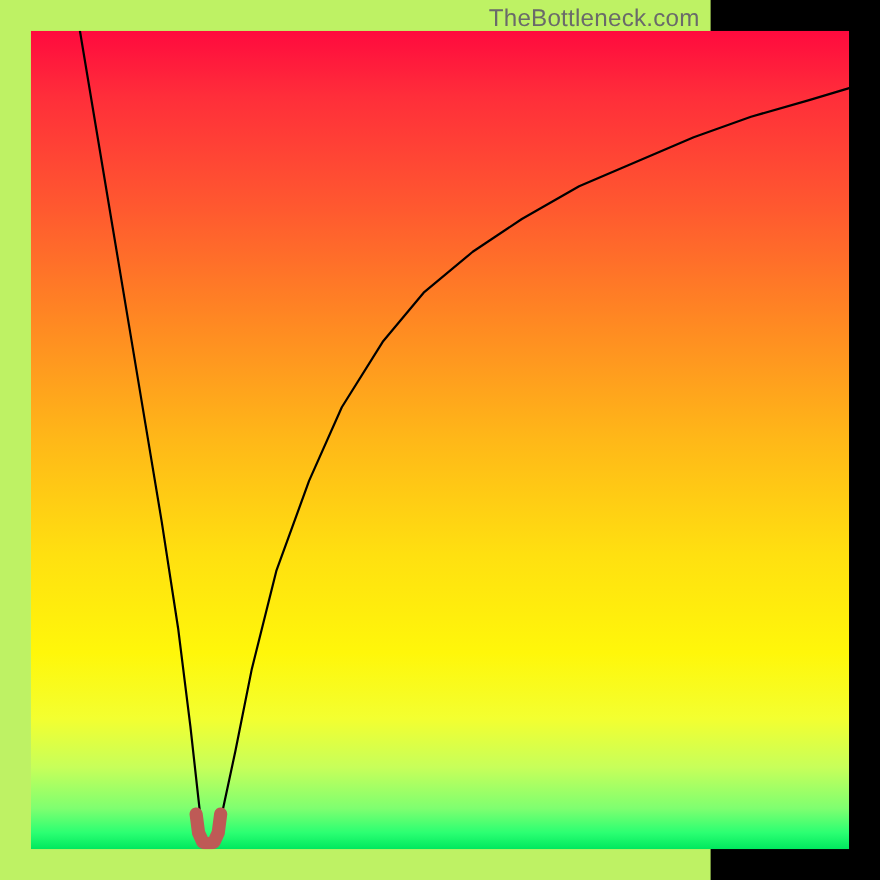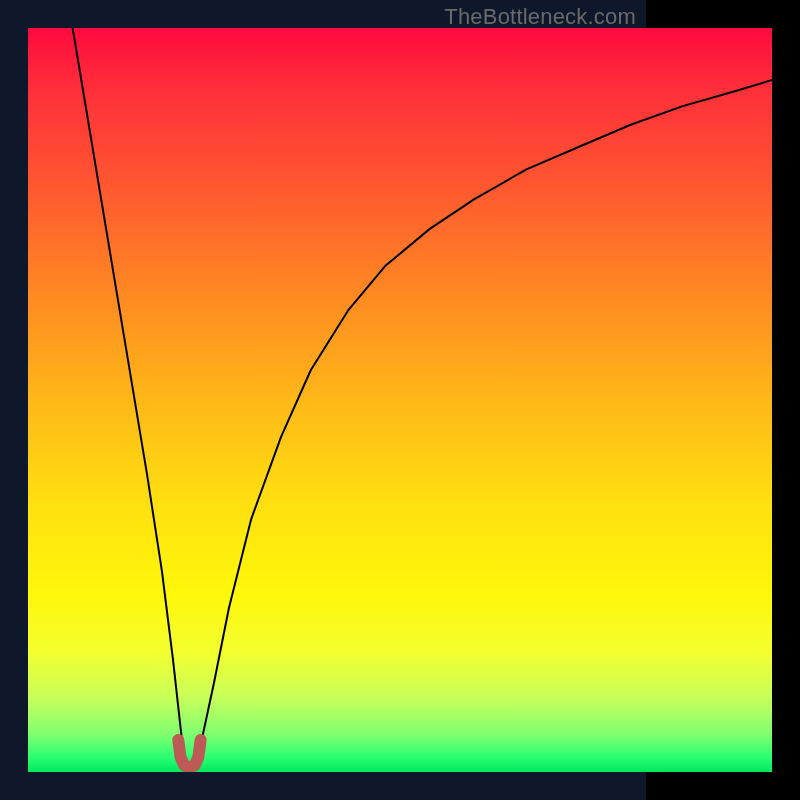--- a/index.html
+++ b/index.html
@@ -8,21 +8,21 @@
     width: 800px;
     height: 800px;
     overflow: hidden;
     background: #000;
     font-family: Arial, Helvetica, sans-serif;
   }
   .frame {
     position: absolute;
     top: 0; left: 0;
     width: 646px; height: 800px;
-    background: #0f172a;
+    background: #bef264;
   }
   .plot-area {
     position: absolute;
     left: 28px;
     top: 28px;
     width: 744px;
     height: 744px;
     overflow: hidden;
   }
   .gradient {

